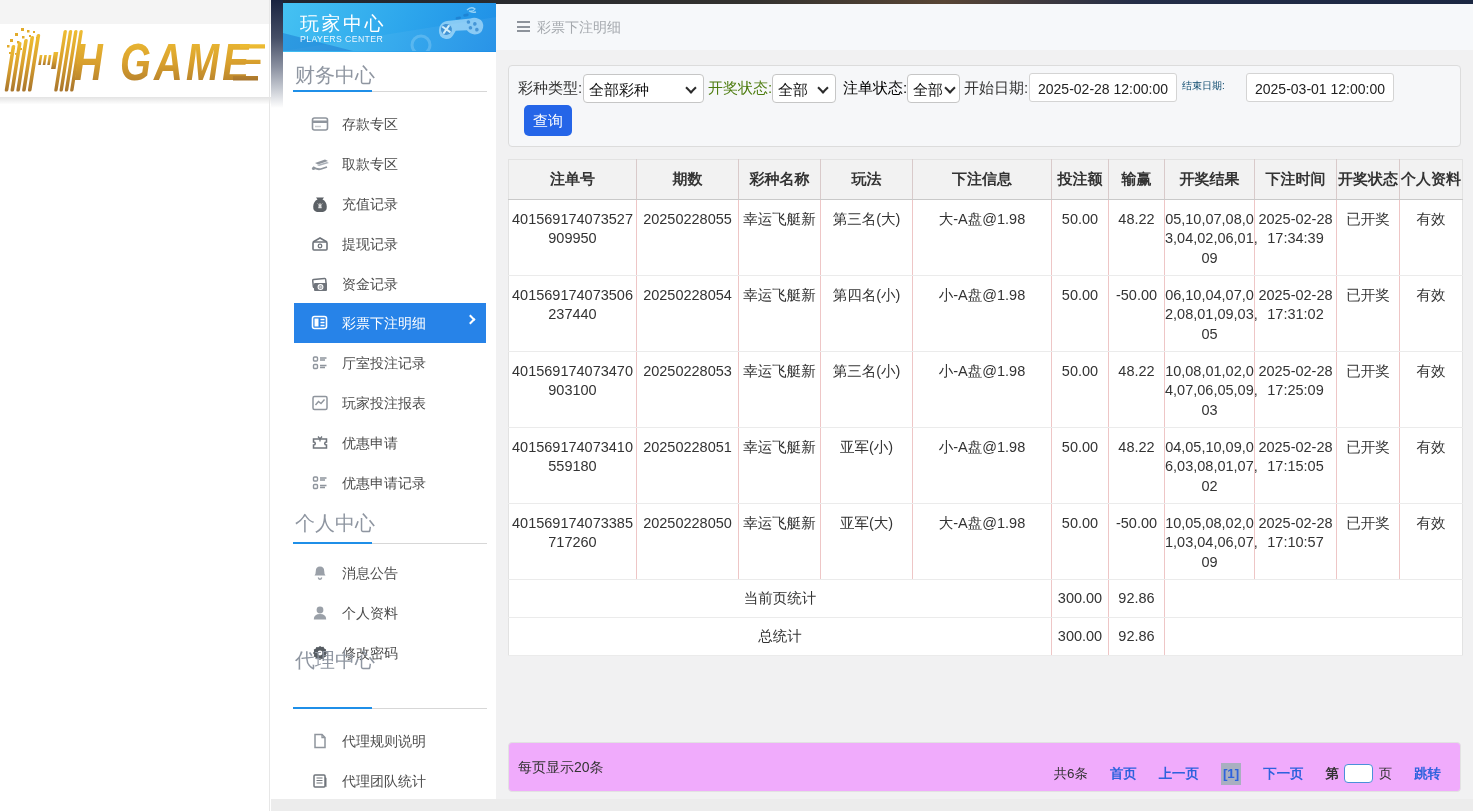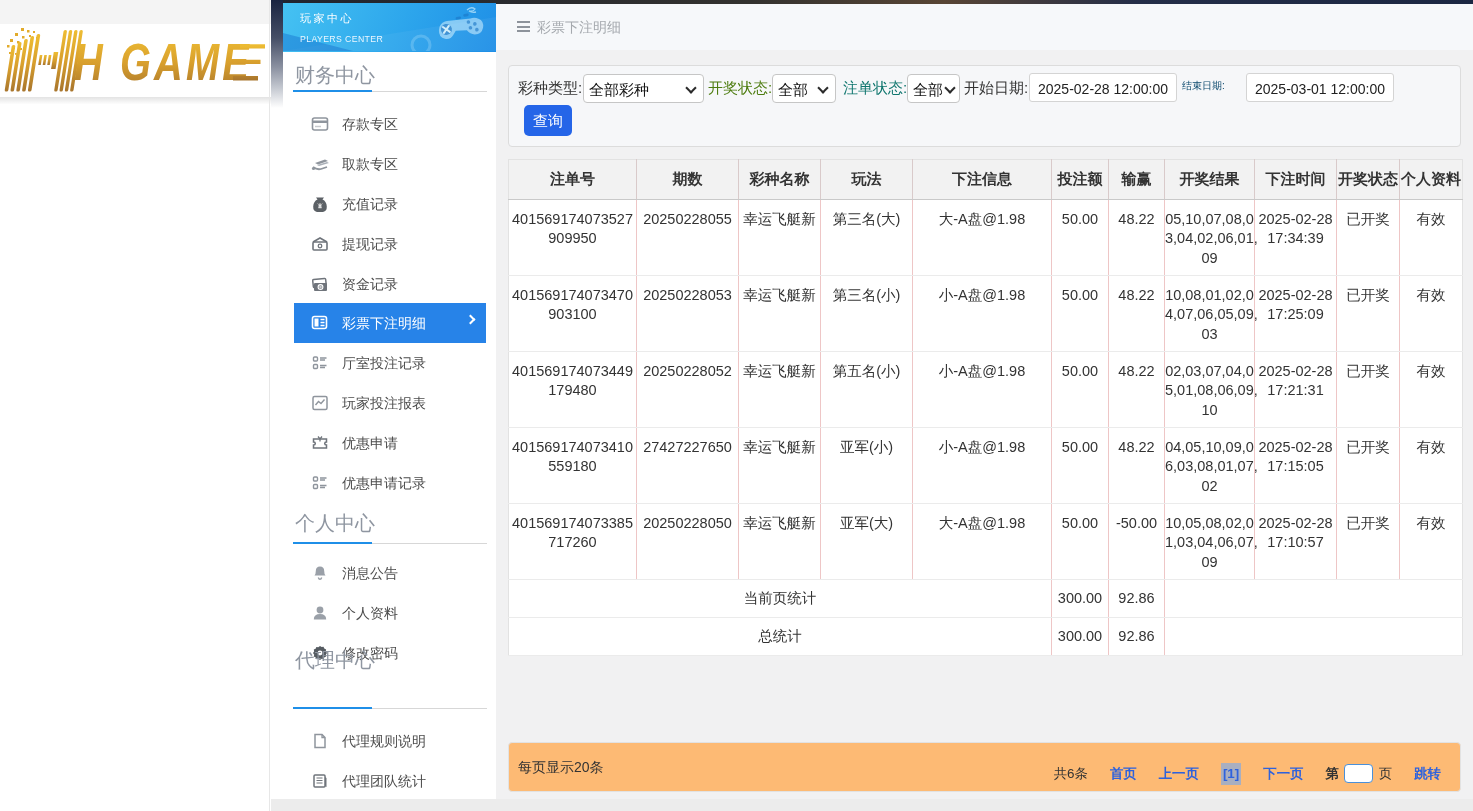--- a/index.html
+++ b/index.html
@@ -18,21 +18,21 @@
 #topbar { left:271px; top:0; width:1202px; height:4px;
   background:linear-gradient(90deg,#20242e 0%,#33322f 40%,#584534 56%,#242e48 72%,#1b2742 100%); }
 #leftstrip { left:271px; top:0; width:12px; height:108px; z-index:3;
   background:linear-gradient(#1a2440 0%, #454e66 35%, #8a90a0 62%, #c6cad2 82%, rgba(255,255,255,0) 100%); }
 #logoedge { left:269px; top:0; width:1px; height:811px; background:#e7e7e7; }
 
 
 #sidebar { left:271px; top:4px; width:225px; height:795px; background:#fff; }
 #sbheader { left:283px; top:3px; width:213px; height:48.5px;
   background:linear-gradient(115deg,#45c2f2 0%, #2da6ec 55%, #1e8ee6 100%); overflow:hidden; }
-#sbheader .zh { position:absolute; left:17px; top:8px; font-size:11px; color:#fff; letter-spacing:2.5px; }
+#sbheader .zh { position:absolute; left:17px; top:8px; font-size:19px; color:#fff; letter-spacing:2.5px; }
 #sbheader .en { position:absolute; left:17px; top:31px; font-size:8.7px; color:#eaf7ff; letter-spacing:0.4px; }
 .sbsect { position:absolute; left:295px; width:190px; font-size:20px; color:#8f96a1; }
 .sbline-b { position:absolute; left:293px; width:79px; height:2px; background:#1f8fe8; }
 .sbline-g { position:absolute; left:372px; width:115px; height:1px; background:#d7d7d7; }
 .mitem { position:absolute; left:283px; width:203px; height:40px; color:#4c4c4c; font-size:14px; }
 .mitem .txt { position:absolute; left:59px; top:12px; }
 .mitem svg { position:absolute; left:28px; top:11px; }
 #active { left:294px; width:192px; height:40px; background:#2783e8; color:#fff; font-size:14px; }
 #active .txt { position:absolute; left:48px; top:12px; }
 #active svg { position:absolute; left:17px; top:11px; }
@@ -68,21 +68,21 @@
 #tbl th { background:#f2f2f2; font-weight:bold; height:40px; text-align:center;
   border-left:1px solid #d9caca; border-bottom:1px solid #c9c9c9; padding:0; }
 #tbl td { text-align:center; vertical-align:top; padding:10px 0 0 0; line-height:19.3px; font-size:14.5px;
   border-left:1px solid #eec6c6; border-bottom:1px solid #ebebeb; }
 #tbl tr.datarow { height:76.05px; }
 #tbl tr.stat { height:37.8px; }
 #tbl tr.stat td { padding-top:9px; }
 #tbl th:first-child, #tbl td:first-child { border-left:none; }
 
 
-#pager { left:508px; top:742px; width:953px; height:50px; background:#fdba74;
+#pager { left:508px; top:742px; width:953px; height:50px; background:#f0abfc;
   border:1px solid #e2e2e2; border-radius:4px; font-size:15px; color:#333; }
 #pager .lft { position:absolute; left:9px; top:16px; font-size:14px; }
 #pager .rgt { position:absolute; right:19px; top:21px; font-size:13.4px; }
 #pager .rgt a, #pager .rgt .cur, #pager .rgt b { margin-left:22px; font-weight:bold; }
 #pager a { color:#2e62dd; text-decoration:none; }
 #pager .cur { background:#a9afc0; color:#2e62dd; padding:3px 2px 4px 2px; }
 #pager .pinp { display:inline-block; width:29px; height:19px; border:1px solid #4a90d9;
   border-radius:4px; background:#fff; vertical-align:-5px; margin:0 6px 0 5px; }
 
 #footer { left:271px; top:799px; width:1202px; height:12px; background:#ececec; }
@@ -302,21 +302,21 @@
 <div class="abs lbl" style="left:518px;top:79px;font-size:15px;color:#333;">彩种类型:</div>
 <div class="abs sel" style="left:583px;width:121px;">
     <span class="st">全部彩种</span>
     <span class="ar"></span>
   </div>
 <div class="abs lbl" style="left:708px;top:79px;font-size:15px;color:#4d7c0f;">开奖状态:</div>
 <div class="abs sel" style="left:772px;width:64px;">
     <span class="st">全部</span>
     <span class="ar"></span>
   </div>
-<div class="abs lbl" style="left:843px;top:79px;font-size:15px;color:#0f766e;">注单状态:</div>
+<div class="abs lbl" style="left:843px;top:79px;font-size:15px;color:#000000;">注单状态:</div>
 <div class="abs sel" style="left:907px;width:53px;">
     <span class="st">全部</span>
     <span class="ar" style="right:5px;"></span>
   </div>
 <div class="abs lbl" style="left:964px;top:79px;font-size:15px;color:#333;">开始日期:</div>
 <div class="abs dinp" style="left:1029px;width:148px;">
     <span>2025-02-28 12:00:00</span>
   </div>
 <div class="abs lbl" style="left:1182px;top:79px;font-size:10px;color:#0c4a6e;">结束日期:</div>
 <div class="abs dinp" style="left:1246px;width:148px;">
@@ -359,48 +359,48 @@
         <td>第三名(大)</td>
         <td>大-A盘@1.98</td>
         <td>50.00</td>
         <td>48.22</td>
         <td>05,10,07,08,0<br>3,04,02,06,01,<br>09</td>
         <td>2025-02-28<br>17:34:39</td>
         <td>已开奖</td>
         <td>有效</td>
       </tr>
 <tr class="datarow">
+        <td>401569174073506<br>237440</td>
+        <td>20250228054</td>
+        <td>幸运飞艇新</td>
+        <td>第四名(小)</td>
+        <td>小-A盘@1.98</td>
+        <td>50.00</td>
+        <td>-50.00</td>
+        <td>06,10,04,07,0<br>2,08,01,09,03,<br>05</td>
+        <td>2025-02-28<br>17:31:02</td>
+        <td>已开奖</td>
+        <td>有效</td>
+      </tr>
+<tr class="datarow">
         <td>401569174073470<br>903100</td>
         <td>20250228053</td>
         <td>幸运飞艇新</td>
         <td>第三名(小)</td>
         <td>小-A盘@1.98</td>
         <td>50.00</td>
         <td>48.22</td>
         <td>10,08,01,02,0<br>4,07,06,05,09,<br>03</td>
         <td>2025-02-28<br>17:25:09</td>
         <td>已开奖</td>
         <td>有效</td>
       </tr>
 <tr class="datarow">
-        <td>401569174073449<br>179480</td>
-        <td>20250228052</td>
-        <td>幸运飞艇新</td>
-        <td>第五名(小)</td>
-        <td>小-A盘@1.98</td>
-        <td>50.00</td>
-        <td>48.22</td>
-        <td>02,03,07,04,0<br>5,01,08,06,09,<br>10</td>
-        <td>2025-02-28<br>17:21:31</td>
-        <td>已开奖</td>
-        <td>有效</td>
-      </tr>
-<tr class="datarow">
         <td>401569174073410<br>559180</td>
-        <td>27427227650</td>
+        <td>20250228051</td>
         <td>幸运飞艇新</td>
         <td>亚军(小)</td>
         <td>小-A盘@1.98</td>
         <td>50.00</td>
         <td>48.22</td>
         <td>04,05,10,09,0<br>6,03,08,01,07,<br>02</td>
         <td>2025-02-28<br>17:15:05</td>
         <td>已开奖</td>
         <td>有效</td>
       </tr>

